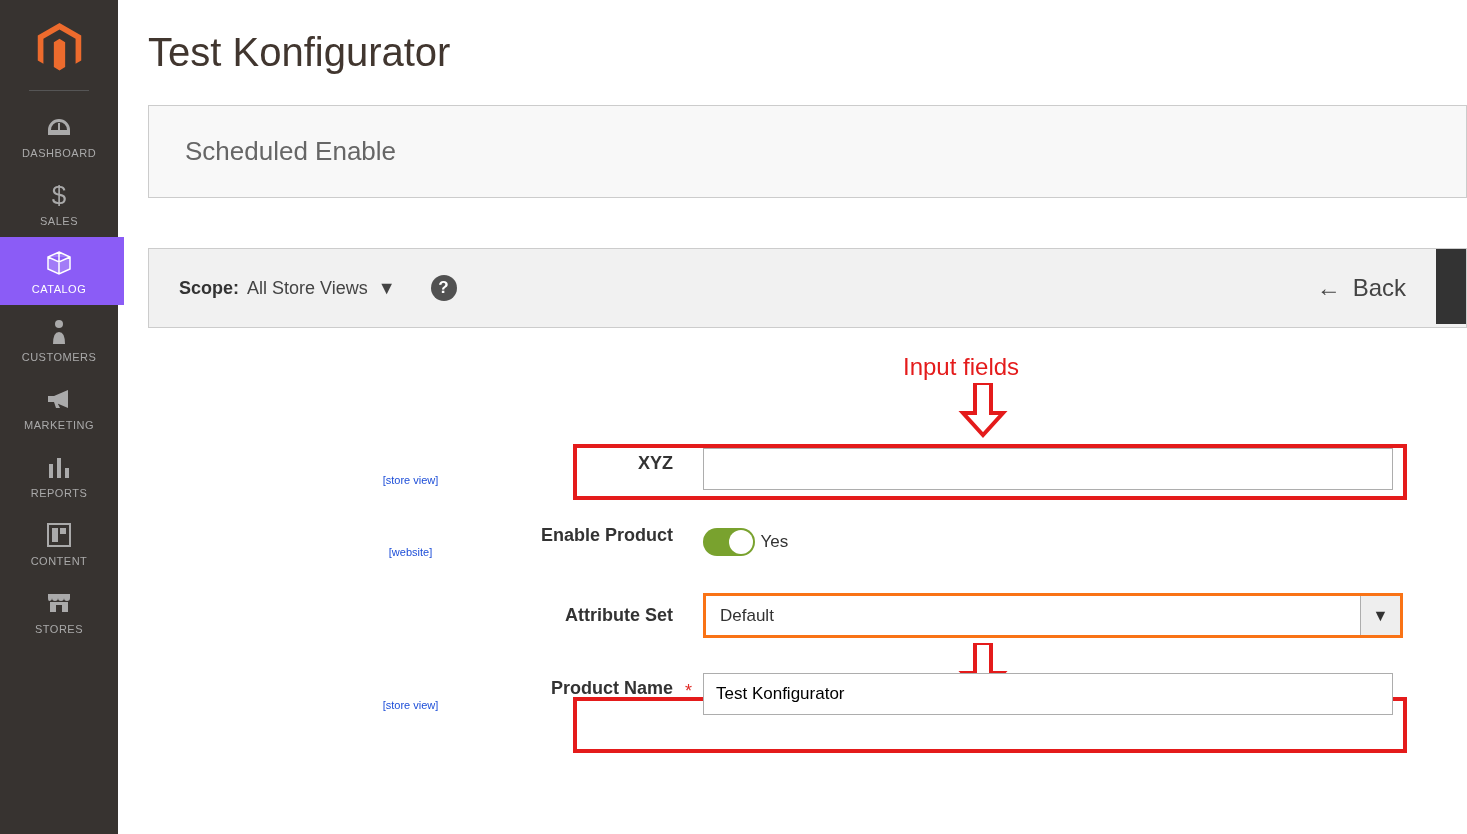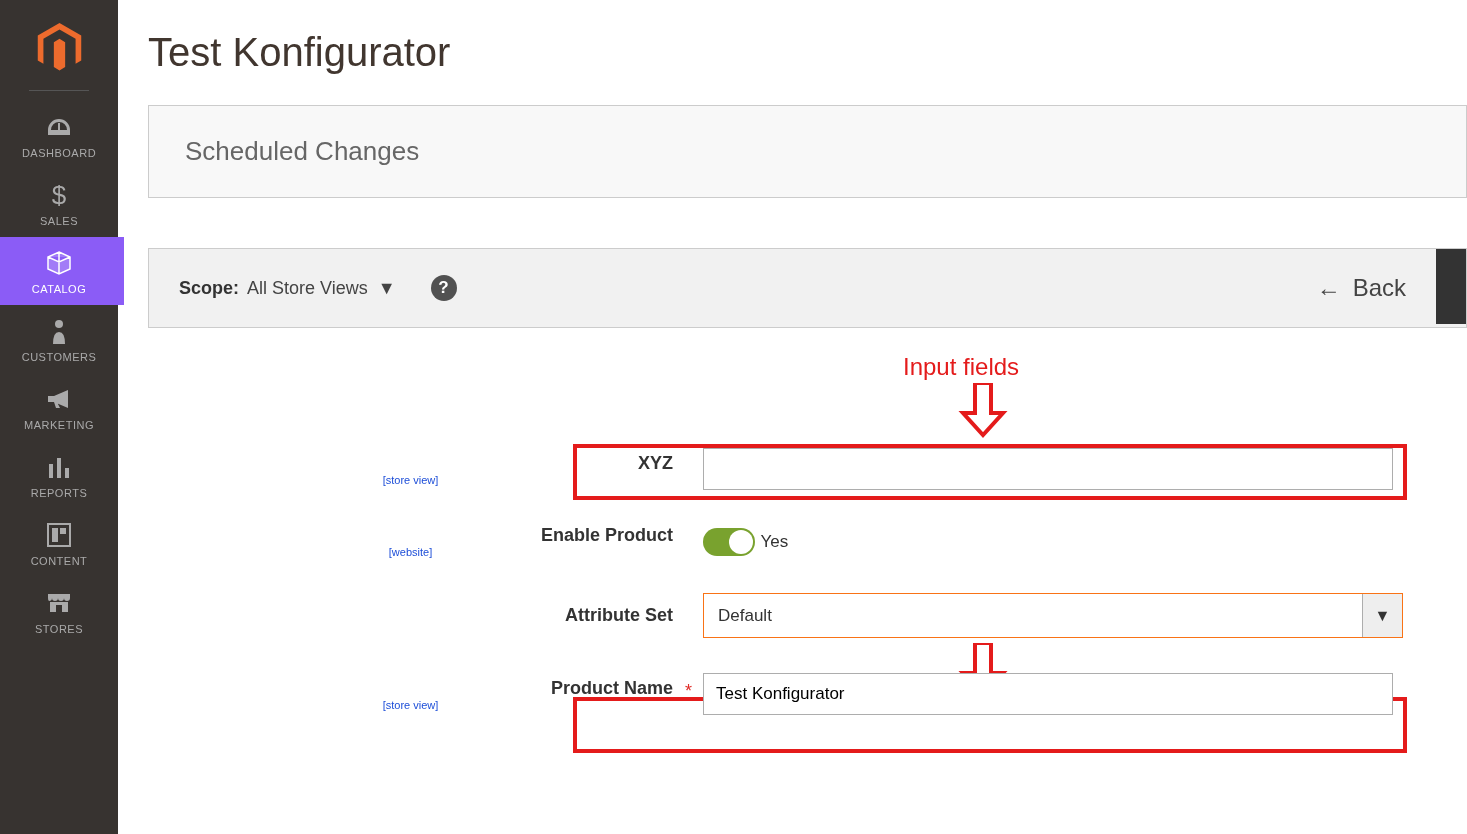--- a/index.html
+++ b/index.html
@@ -40,21 +40,21 @@
 .form-label { font-size: 18px; font-weight: 600; color: #333; }
 .form-scope { font-size: 11px; color: #1d4ed8; display: block; text-align: center; }
 .form-control-col { flex: 1; position: relative; }
 .required-mark { color: #e02b27; font-size: 18px; position: absolute; left: -18px; top: 8px; }
 .text-input { width: 100%; height: 42px; border: 1px solid #adadad; padding: 0 12px; font-size: 17px; background: #fff; }
 
 .toggle { width: 52px; height: 28px; background: #79a22e; border-radius: 14px; position: relative; display: inline-block; vertical-align: middle; cursor: pointer; }
 .toggle .knob { width: 24px; height: 24px; background: #fff; border-radius: 50%; position: absolute; top: 2px; right: 2px; }
 .toggle-label { font-size: 17px; margin-left: 1px; vertical-align: middle; }
 
-.select { width: 100%; height: 45px; border: 1px solid #f97316; display: flex; align-items: center; background: #fff; cursor: pointer; justify-content: space-between; }
+.select { width: 100%; height: 45px; border: 3px solid #f97316; display: flex; align-items: center; background: #fff; cursor: pointer; justify-content: space-between; }
 .select .select-value { flex: 1; padding: 0 14px; font-size: 17px; color: #333; }
 .select .select-btn { width: 40px; height: 100%; border-left: 1px solid #adadad; background: #eee; display: flex; align-items: center; justify-content: center; }
 
 
 .annotation-label { position: absolute; color: #e41b1b; font-size: 24px; font-weight: 400; }
 .annotation-arrow { position: absolute; }
 .annotation-arrow svg { display: block; }
 .highlight-box { border: 4px solid #e41b1b; position: absolute; pointer-events: none; }
 
 .main-content { position: relative; }
@@ -146,21 +146,21 @@
         </svg>
       </div>
     <div class="label">STORES</div>
   </div>
 </div>
 
 <div class="main">
   <h1 class="page-title">Test Konfigurator</h1>
 
   <div class="panel">
-    <div class="panel-title">Scheduled Changes</div>
+    <div class="panel-title">Scheduled Enable</div>
   </div>
 
   <div class="toolbar">
     <span class="scope-label">Scope:</span>
     <span class="scope-value">
       <span>All Store Views</span>
       <span class="caret">▼</span>
     </span>
     <span class="help-icon">?</span>
     <span class="back-btn">

